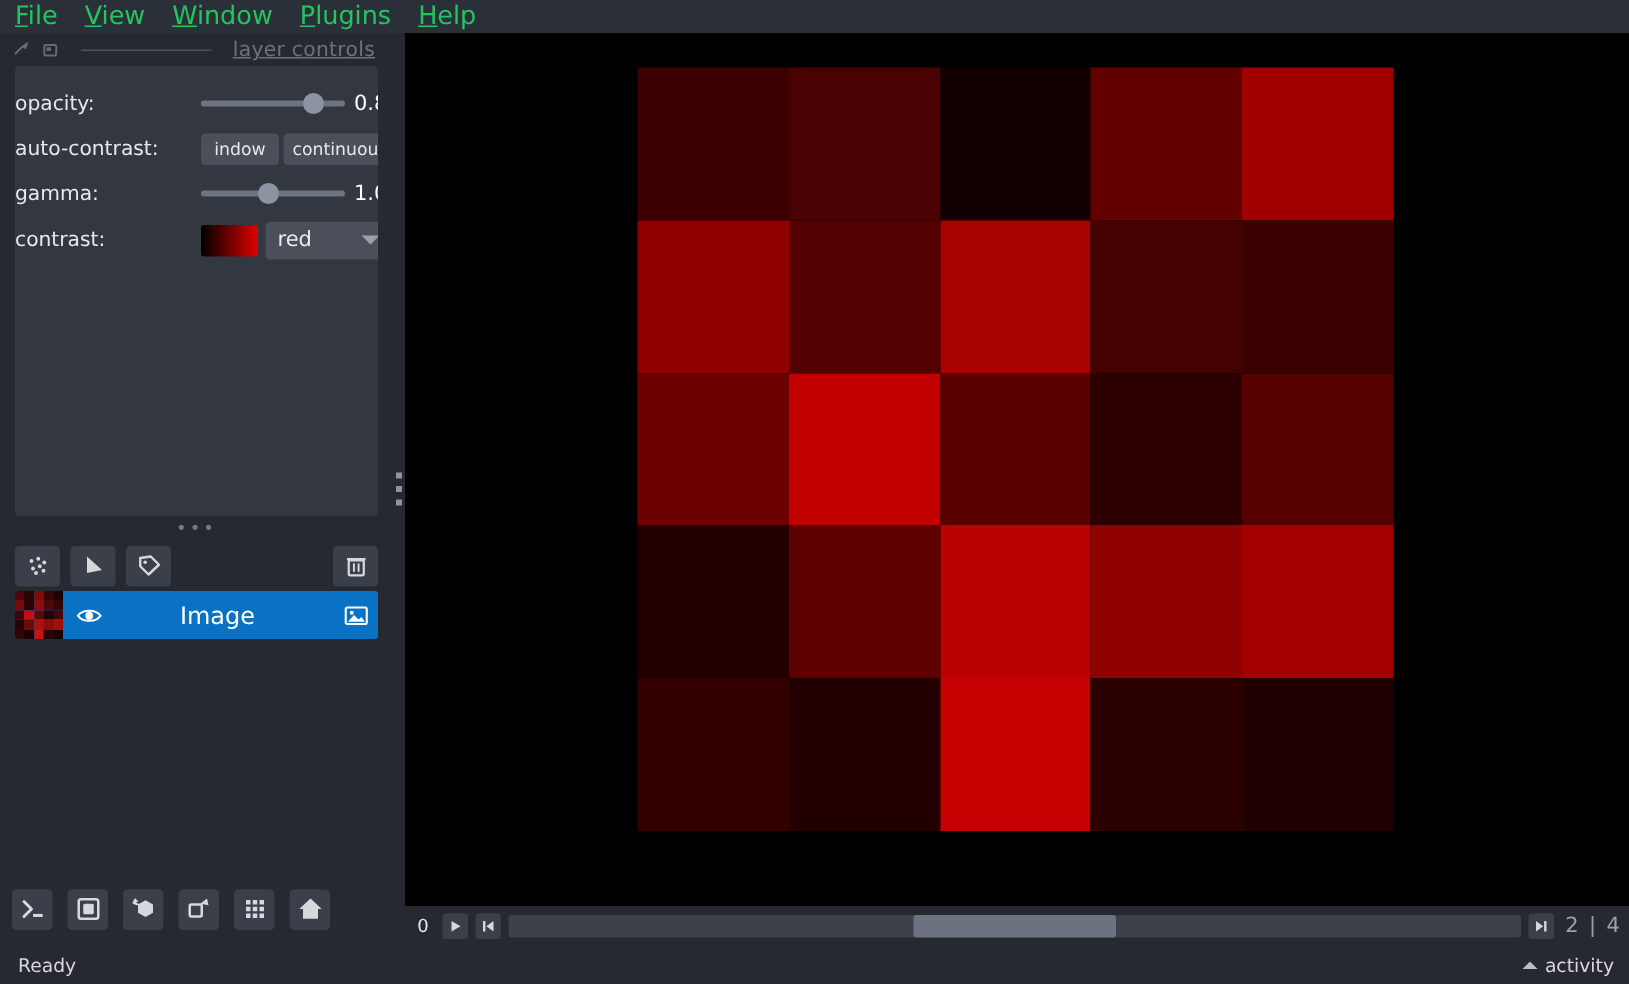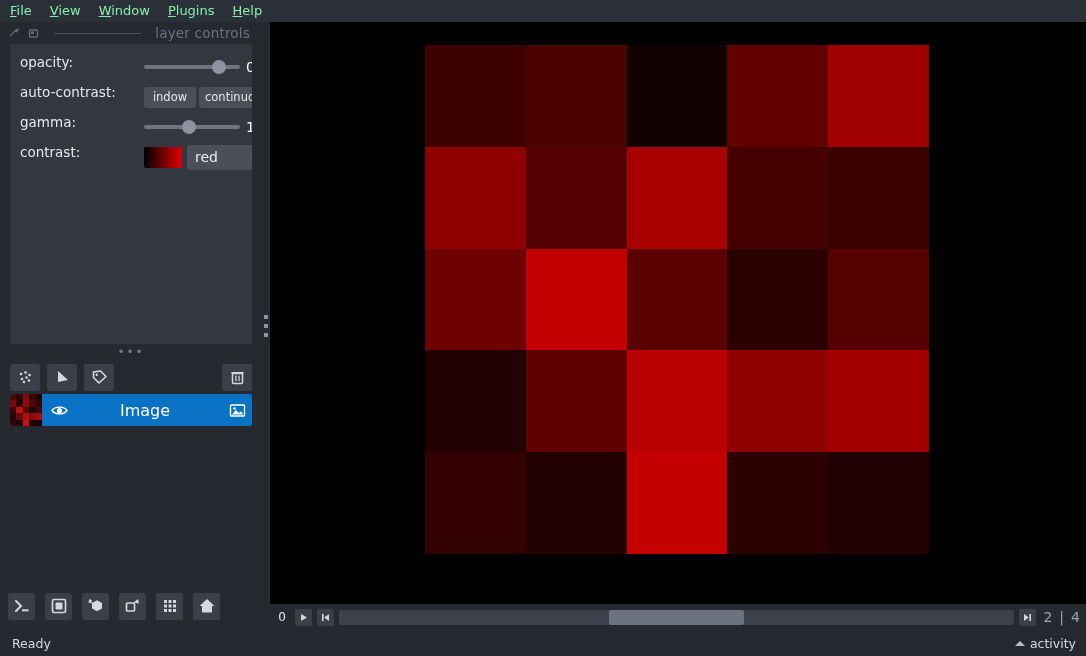--- a/index.html
+++ b/index.html
@@ -28,22 +28,22 @@
   .menubar {
     height: 22px;
     flex: 0 0 22px;
     background: #2b2f38;
     display: flex;
     align-items: center;
     padding-left: 10px;
     gap: 18px;
   }
   .menu-item {
-    font-size: 13px;
-    color: #86efac;
+    font-size: 17px;
+    color: #22c55e;
     line-height: 22px;
     cursor: default;
   }
   .menu-item span.u {
     text-decoration: underline;
   }
 
   
   .body-row {
     flex: 1 1 auto;
@@ -78,35 +78,37 @@
   .dock-rule {
     flex: 1 1 auto;
     height: 1px;
     background: #4b515e;
     margin: 0 8px;
   }
   .dock-title {
     font-size: 13.5px;
     color: #6b7280;
     letter-spacing: .2px;
+    text-decoration: underline;
   }
 
   .controls-panel {
     margin: 0 10px;
     background: #333740;
     border-radius: 3px;
     height: 290px;
     padding: 10px 0 0 0;
     overflow: hidden;
     position: relative;
   }
   .ctl-row {
     display: flex;
+    align-items: center;
     height: 30px;
-    padding: 0 0 0 10px;
+    padding: 0 0 0 0;
   }
   .ctl-label {
     width: 124px;
     flex: 0 0 124px;
     font-size: 13.5px;
     color: #e6e8ea;
   }
   .ctl-field {
     flex: 1 1 auto;
     display: flex;

